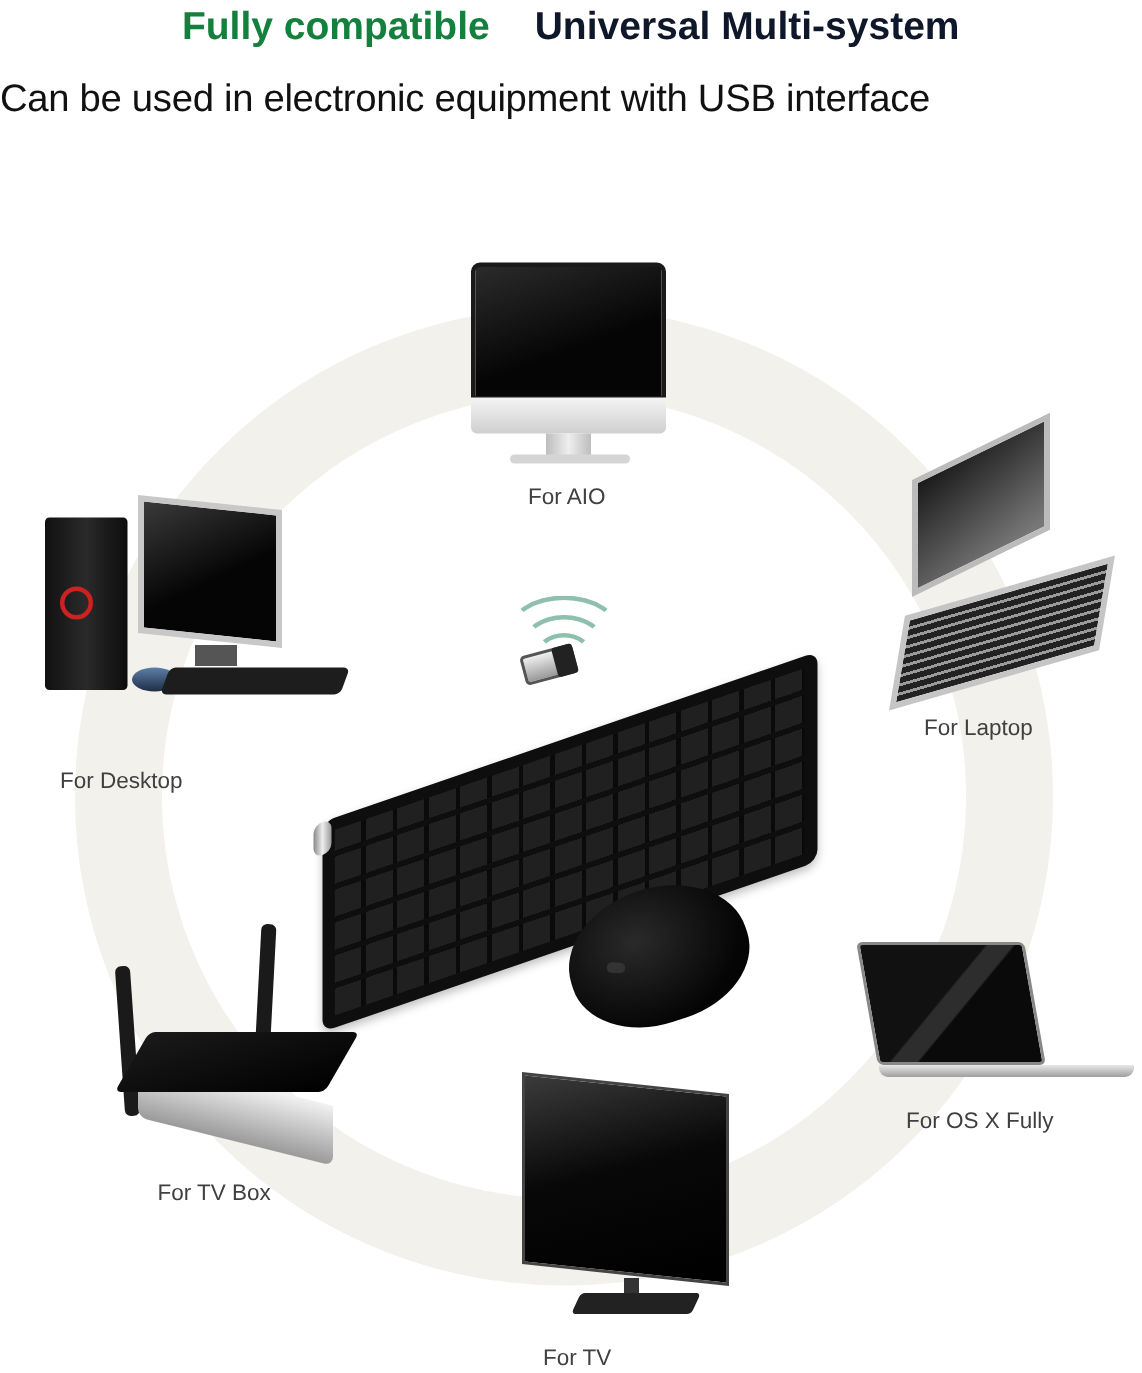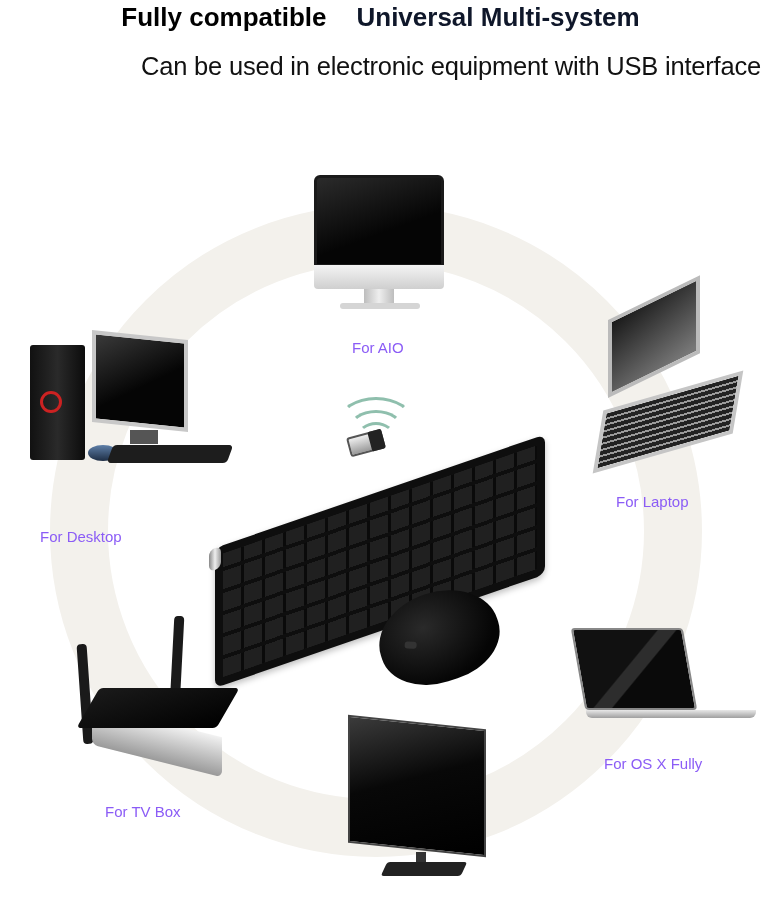--- a/index.html
+++ b/index.html
@@ -1,29 +1,29 @@
 <!DOCTYPE html>
 <html><head>
 <meta charset="utf-8">
 <style>
   * { box-sizing: border-box; margin: 0; padding: 0; }
   html, body { width: 761px; height: 915px; background: #ffffff; overflow: hidden; }
   body { position: relative; font-family: "Liberation Sans", sans-serif; color: #111; }
 
   .headline { position: absolute; top: 0; left: 0; width: 761px; height: 34px; text-align: center;
     font-size: 26px; font-weight: bold; line-height: 34px; white-space: nowrap; }
-  .headline .accent { color: #000000; margin-right: 30px; text-align: center; }
+  .headline .accent { color: #15803d; margin-right: 30px; text-align: center; }
   .headline .main { color: #0f172a; }
-  .subline { position: absolute; top: 48px; left: 0; width: 761px; text-align: right;
+  .subline { position: absolute; top: 48px; left: 0; width: 761px; text-align: left;
     font-size: 25.5px; line-height: 36px; color: #111; white-space: nowrap; letter-spacing: -0.2px; }
 
   .ring { position: absolute; left: 50px; top: 205px; width: 652px; height: 652px; border-radius: 50%;
     border: 58px solid #f3f1ec; }
 
-  .label { position: absolute; font-size: 15px; color: #8b5cf6; white-space: nowrap; margin-top: 16px; }
+  .label { position: absolute; font-size: 15px; color: #404040; white-space: nowrap; }
 
   .device { position: absolute; }
 
   
   .aio-screen { position: absolute; left: 14px; top: 10px; width: 130px; height: 92px; background: linear-gradient(160deg,#2b2b2b,#050505 60%); border-radius: 6px 6px 0 0; border: 3px solid #1a1a1a; }
   .aio-chin { position: absolute; left: 14px; top: 100px; width: 130px; height: 24px; background: linear-gradient(#f4f4f4,#cfcfcf); border-radius: 0 0 4px 4px; }
   .aio-neck { position: absolute; left: 64px; top: 124px; width: 30px; height: 16px; background: linear-gradient(90deg,#bdbdbd,#eee,#bdbdbd); }
   .aio-foot { position: absolute; left: 40px; top: 138px; width: 80px; height: 6px; background: #d5d5d5; border-radius: 3px; }
 
   

